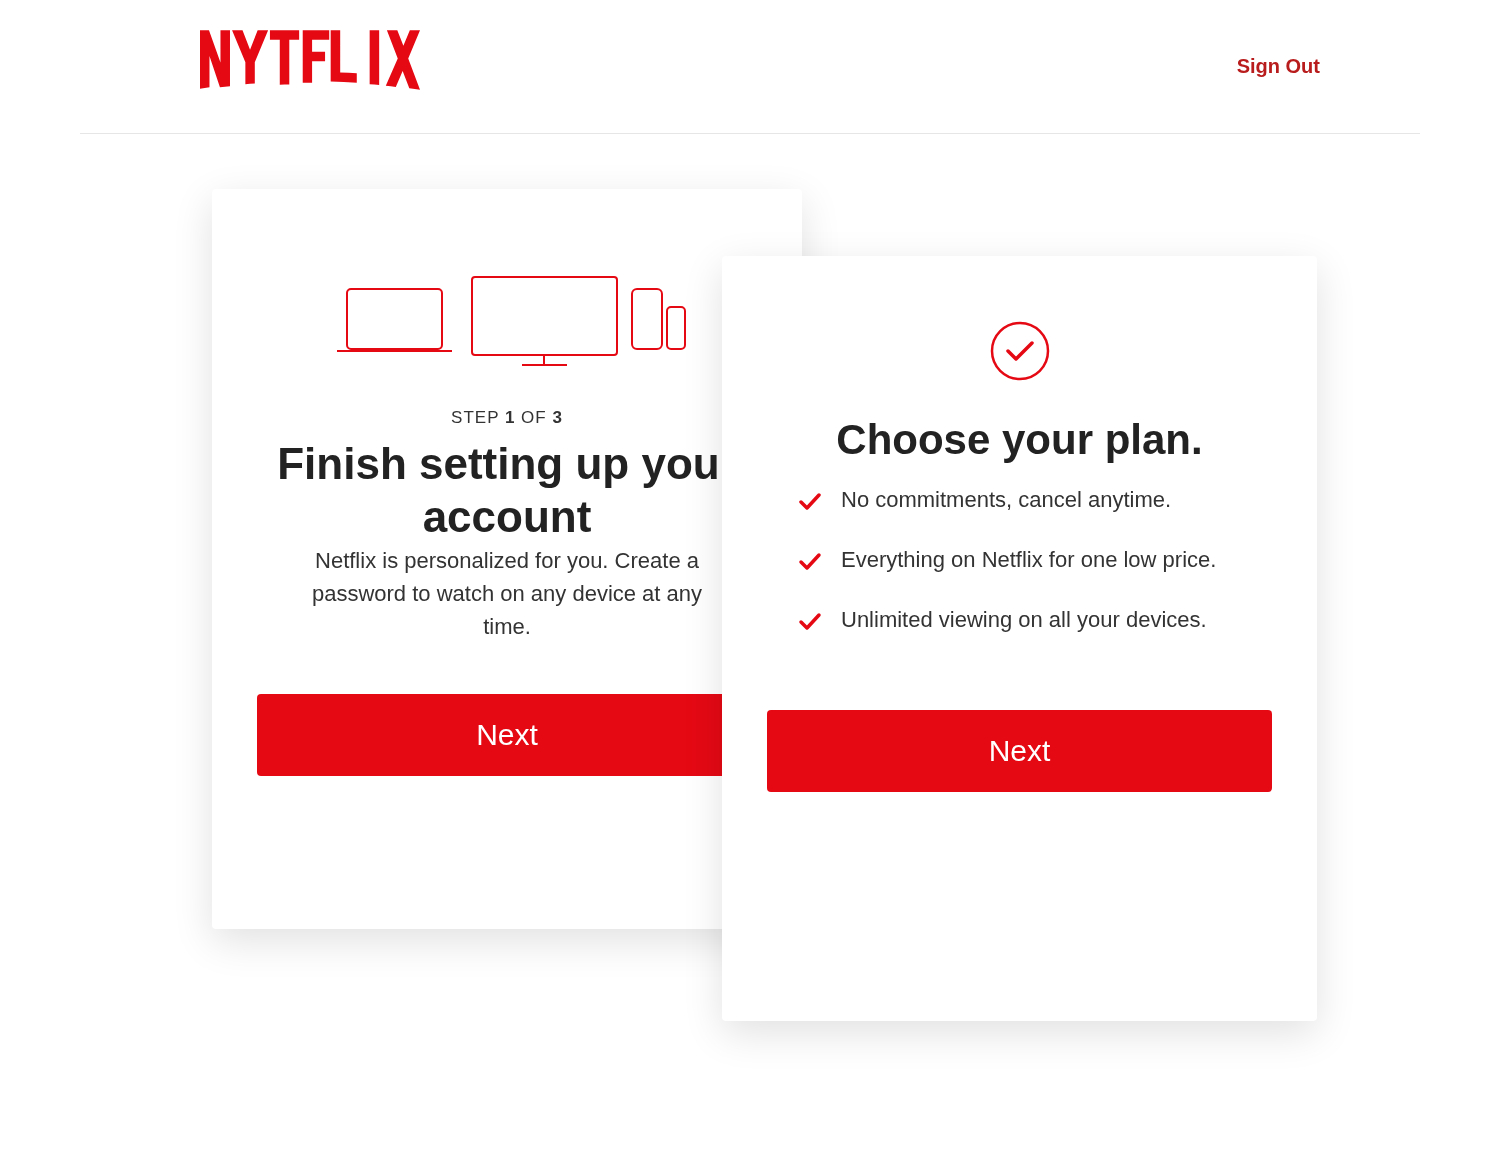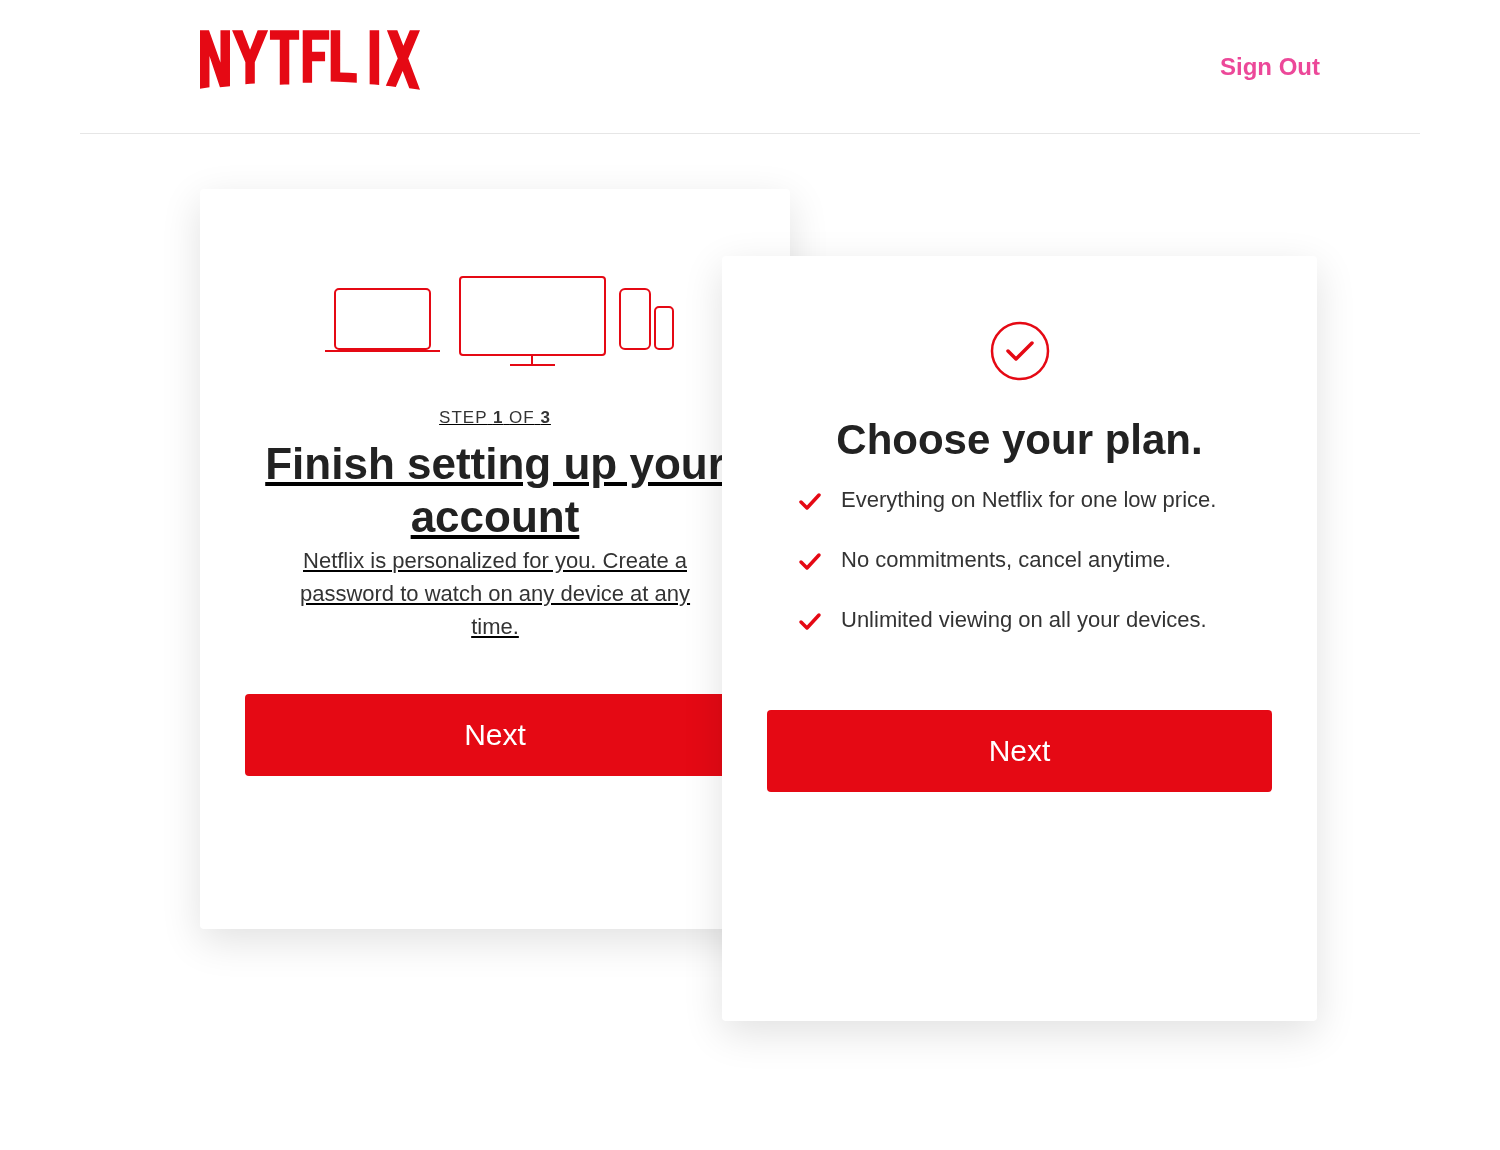--- a/index.html
+++ b/index.html
@@ -26,45 +26,44 @@
       color: #e50914;
       font-size: 56px;
       font-weight: 800;
       letter-spacing: -1px;
     }
     .logo svg {
       width: 220px;
       height: 60px;
     }
     .sign-out {
-      font-size: 24px;
+      font-size: 20px;
       font-weight: 600;
-      color: #ec4899;
+      color: #b91c1c;
       cursor: pointer;
     }
     .content {
       position: relative;
       width: 100%;
       height: calc(100% - 140px);
     }
     .card {
       position: absolute;
       background: #ffffff;
       border-radius: 4px;
       box-shadow: 0 12px 40px rgba(0,0,0,0.12);
       padding: 50px 45px;
     }
     .card-1 {
-      left: 200px;
+      left: 212px;
       top: 55px;
       width: 590px;
       height: 740px;
       text-align: center;
       z-index: 1;
-      text-decoration: underline;
     }
     .card-2 {
       left: 722px;
       top: 122px;
       width: 595px;
       height: 765px;
       text-align: center;
       z-index: 2;
     }
     .devices-icon {
@@ -178,41 +177,41 @@
 
   <div class="card card-2">
     <div class="check-circle-icon">
       <svg width="60" height="60" viewBox="0 0 60 60" fill="none" stroke="#e50914" stroke-width="2.5">
         <circle cx="30" cy="30" r="28"></circle>
         <path d="M18 30 L26 38 L42 22" stroke-width="3.5" stroke-linecap="round" stroke-linejoin="round"></path>
       </svg>
     </div>
     <h1 class="card-title">Choose your plan.</h1>
     <div class="benefits-list">
+      <div class="benefit-item">
+        <span class="benefit-check">
+          <svg width="26" height="26" viewBox="0 0 26 26" fill="none" stroke="#e50914" stroke-width="3.5" stroke-linecap="round" stroke-linejoin="round">
+              <path d="M4 13 L10 19 L22 6"></path>
+            </svg>
+        </span>
+        <span class="benefit-text">No commitments, cancel anytime.</span>
+      </div>
       <div class="benefit-item">
         <span class="benefit-check">
           <svg width="26" height="26" viewBox="0 0 26 26" fill="none" stroke="#e50914" stroke-width="3.5" stroke-linecap="round" stroke-linejoin="round">
               <path d="M4 13 L10 19 L22 6"></path>
             </svg>
         </span>
         <span class="benefit-text">Everything on Netflix for one low price.</span>
       </div>
       <div class="benefit-item">
         <span class="benefit-check">
           <svg width="26" height="26" viewBox="0 0 26 26" fill="none" stroke="#e50914" stroke-width="3.5" stroke-linecap="round" stroke-linejoin="round">
               <path d="M4 13 L10 19 L22 6"></path>
             </svg>
         </span>
-        <span class="benefit-text">No commitments, cancel anytime.</span>
-      </div>
-      <div class="benefit-item">
-        <span class="benefit-check">
-          <svg width="26" height="26" viewBox="0 0 26 26" fill="none" stroke="#e50914" stroke-width="3.5" stroke-linecap="round" stroke-linejoin="round">
-              <path d="M4 13 L10 19 L22 6"></path>
-            </svg>
-        </span>
         <span class="benefit-text">Unlimited viewing on all your devices.</span>
       </div>
     </div>
     <button class="next-button">Next</button>
   </div>
 
 </div>
 
 </body></html>

